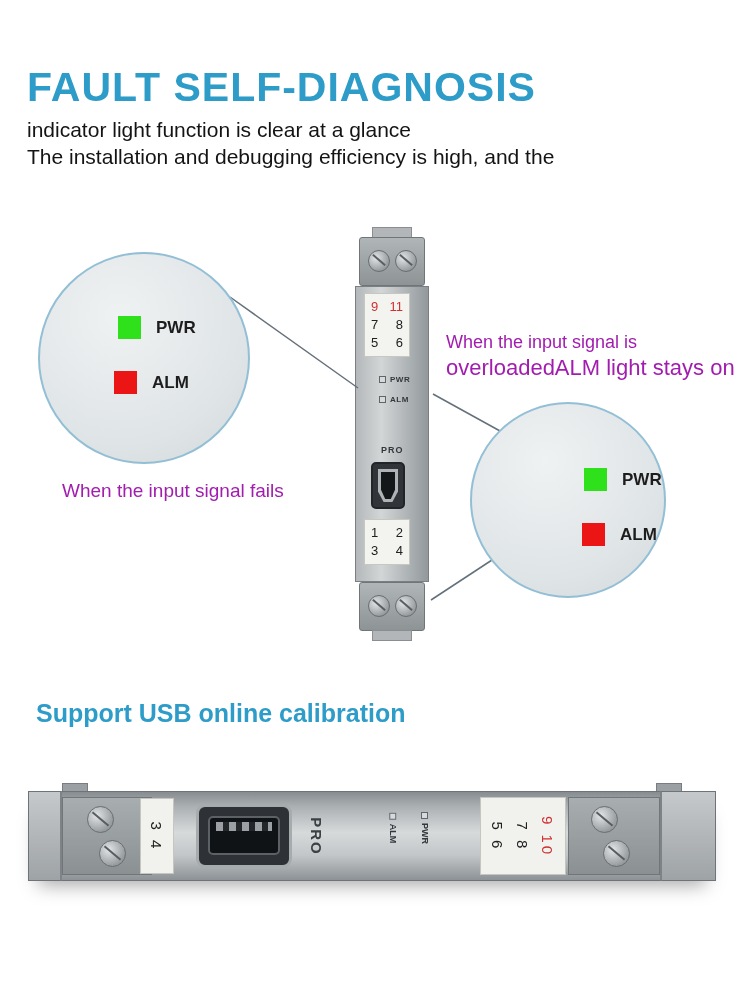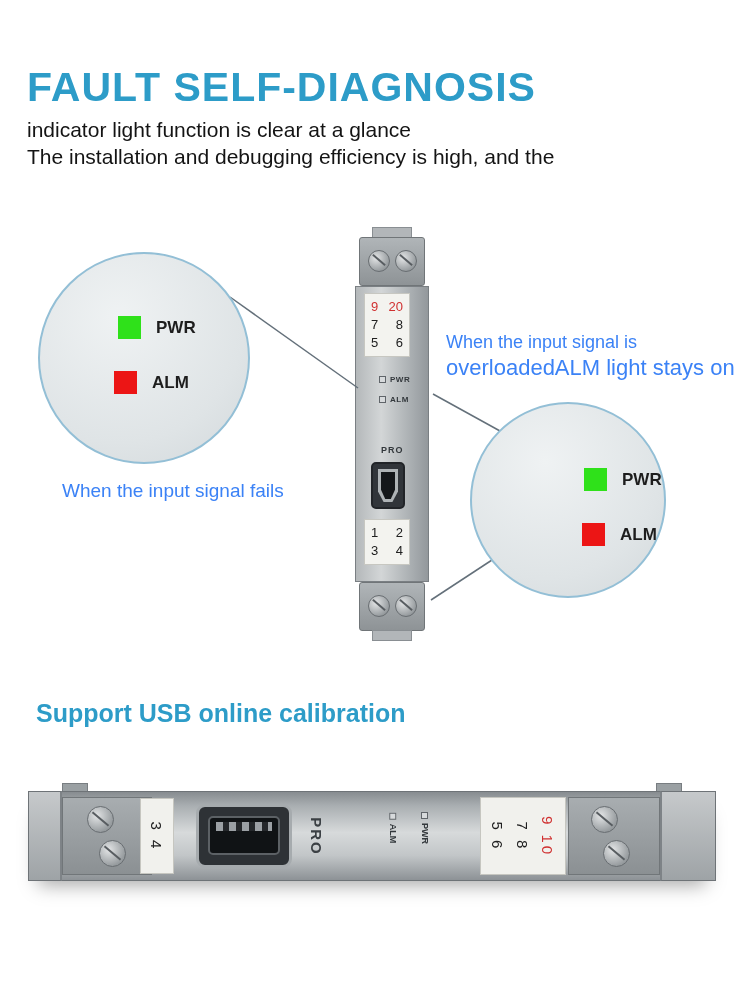--- a/index.html
+++ b/index.html
@@ -25,21 +25,21 @@
   .led{width:23px;height:23px;display:inline-block;}
   .led.green{background:#2fe11a;}
   .led.red{background:#ec1515;}
   .led-label{font-size:17px;font-weight:700;color:#1d1d1d;margin-left:15px;}
   .callout.left .row1{left:78px;top:62px;}
   .callout.left .row2{left:74px;top:117px;}
   .callout.right .row1{left:112px;top:64px;}
   .callout.right .row2{left:110px;top:119px;}
 
   
-  .note{position:absolute;font-size:19px;color:#3b82f6;white-space:nowrap;}
+  .note{position:absolute;font-size:19px;color:#a21caf;white-space:nowrap;}
   .note-left1{left:30px;top:480px;margin-left:32px;}
   .note-left2{left:30px;top:513px;}
   .note-right1{left:446px;top:332px;font-size:18px;}
   .note-right2{left:446px;top:355px;font-size:22px;}
 
   .usb-title{position:absolute;left:36px;top:699px;font-size:25px;font-weight:700;color:#2d9cc8;white-space:nowrap;}
 
   
   .dev-v{position:absolute;left:350px;top:227px;width:84px;height:414px;}
   .dv-clip{position:absolute;left:22px;width:40px;height:11px;background:#b2b6b9;border:1px solid #898e92;}
@@ -132,21 +132,21 @@
   <div class="dev-v">
     <div class="dv-clip top"></div>
     <div class="dv-term top">
       <div class="screw s1"></div>
       <div class="screw s2"></div>
     </div>
     <div class="dv-body">
       <div class="dv-label upper">
         <div class="dv-row red">
           <span>9</span>
-          <span>20</span>
+          <span>11</span>
         </div>
         <div class="dv-row">
           <span>7</span>
           <span>8</span>
         </div>
         <div class="dv-row">
           <span>5</span>
           <span>6</span>
         </div>
       </div>

